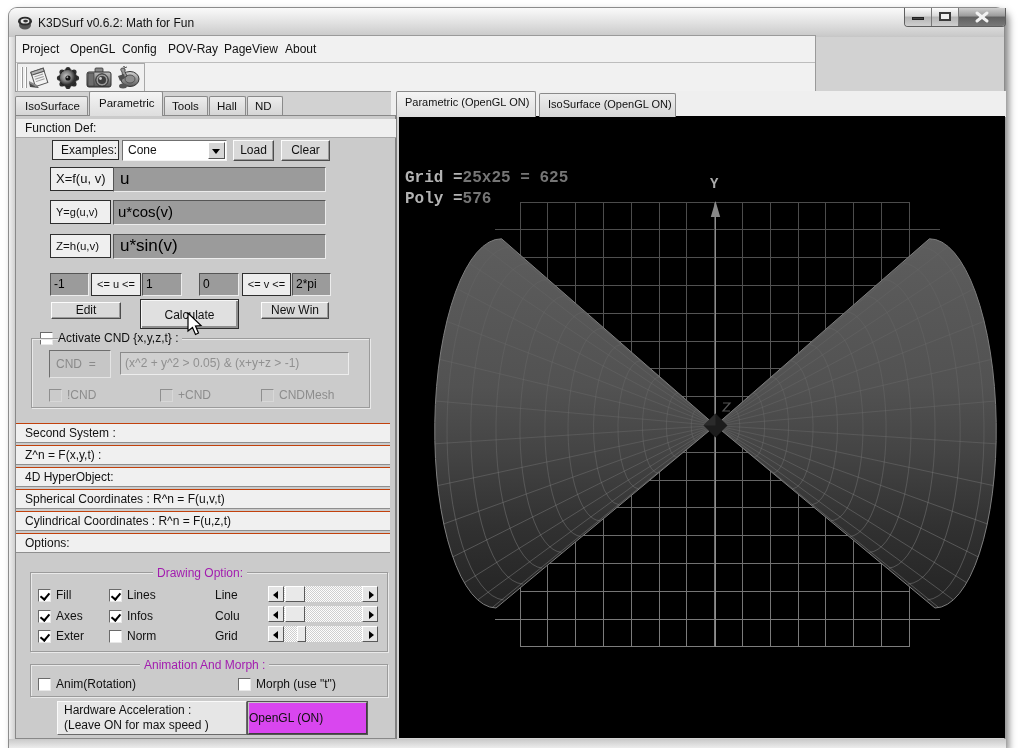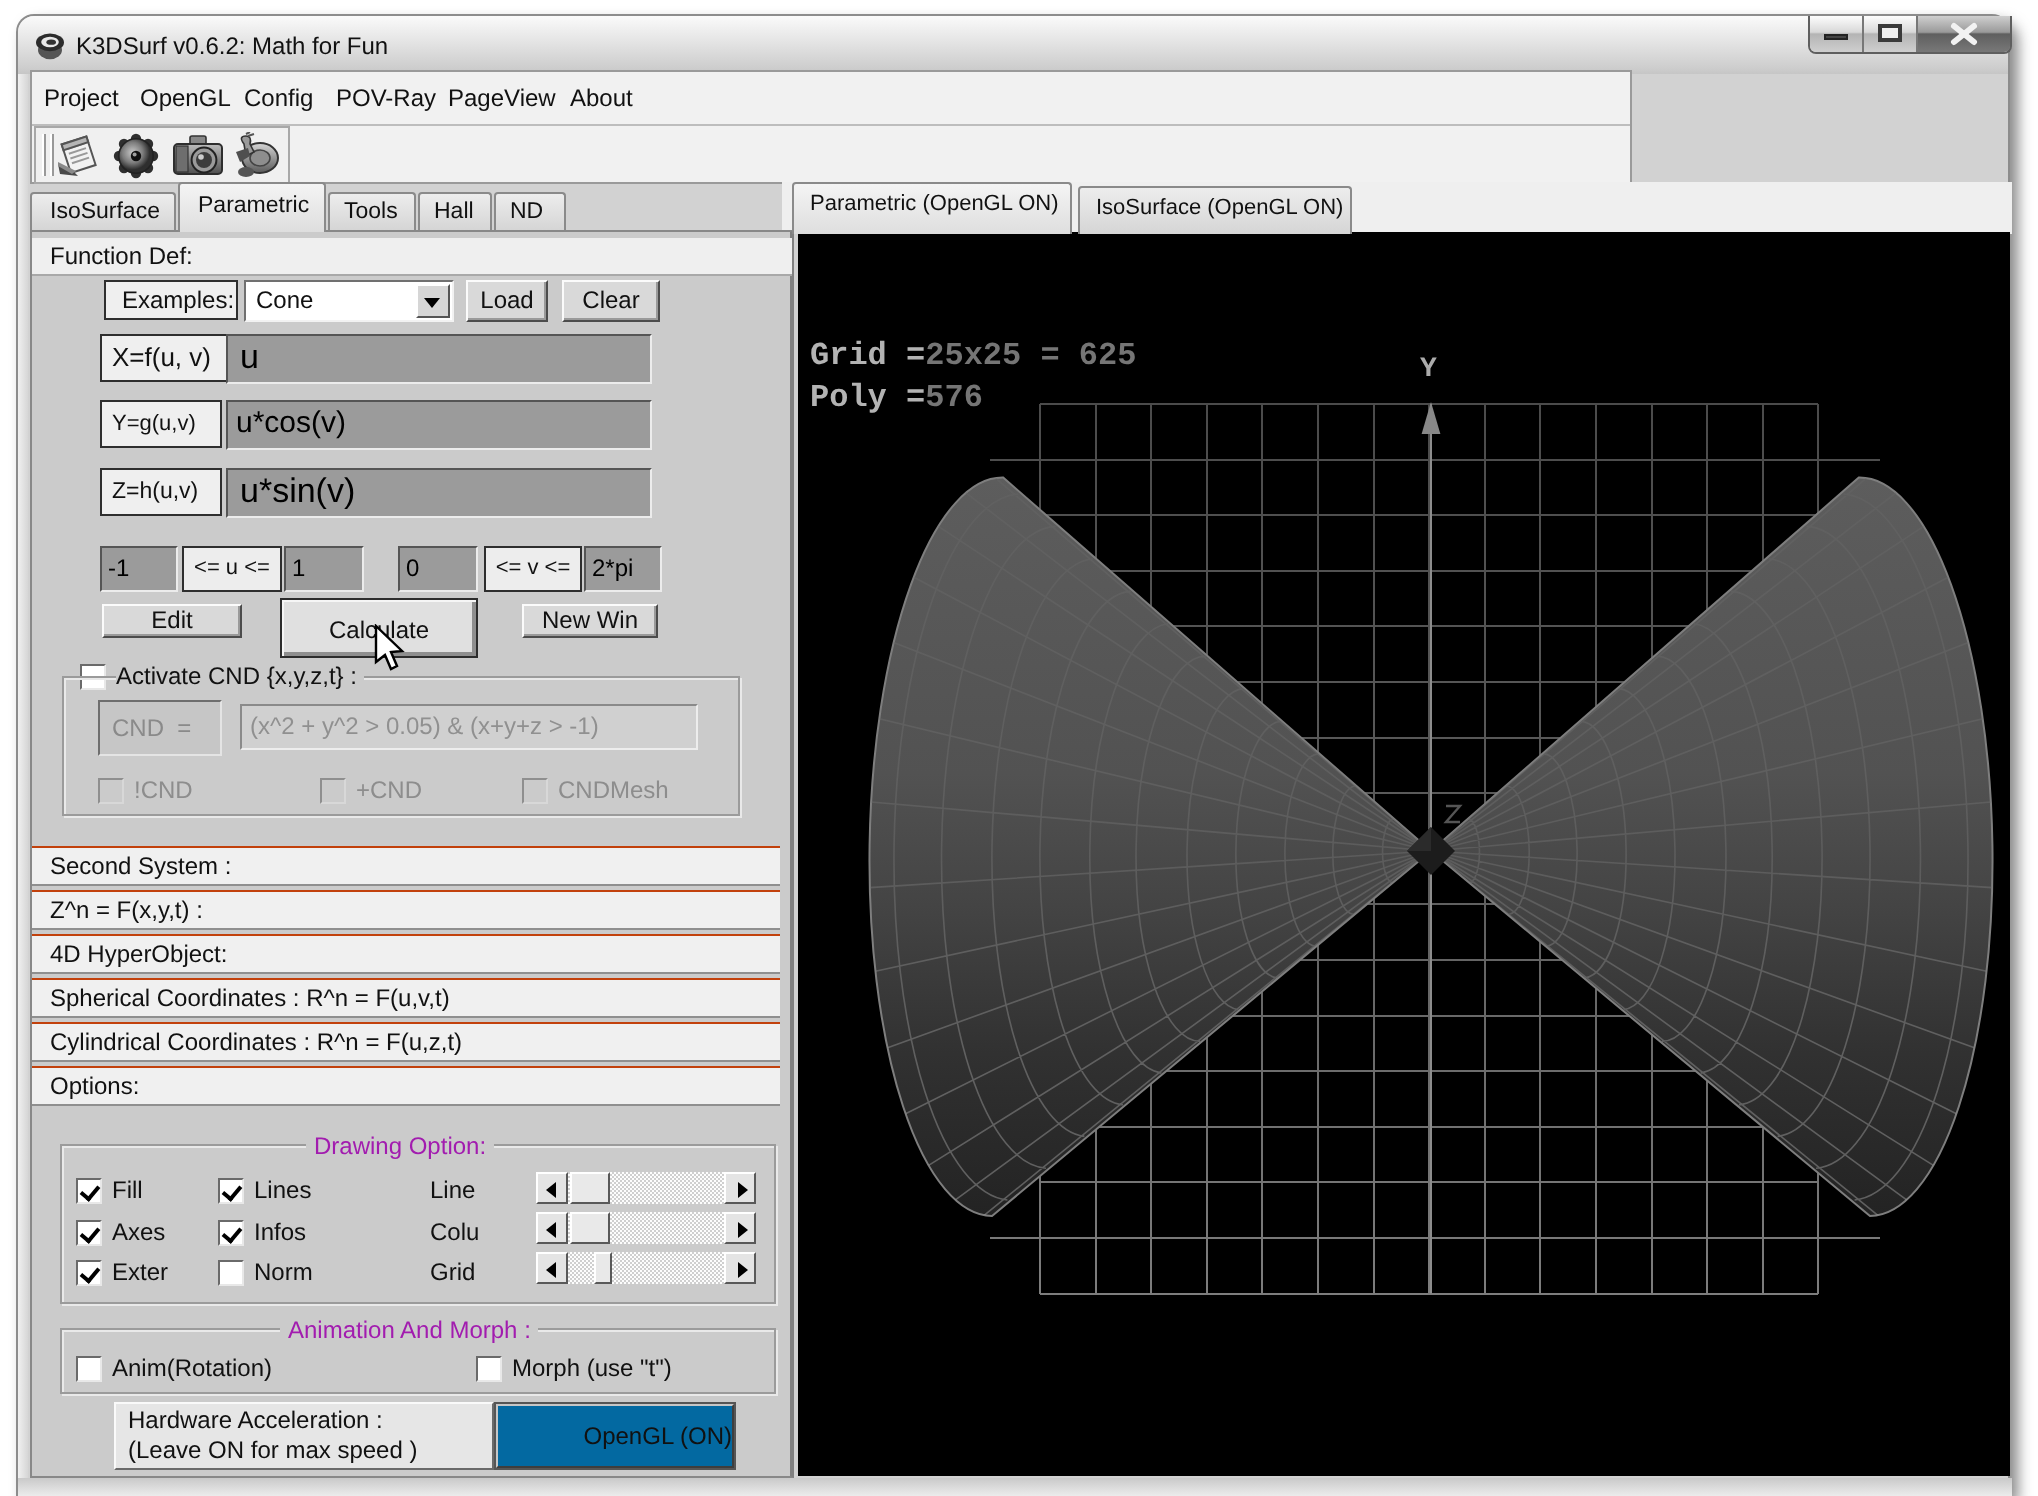--- a/index.html
+++ b/index.html
@@ -235,21 +235,21 @@
               <span class="tr"></span>
             </div>
           </div>
     <div class="grp" style="left:14px;top:548px;width:358px;height:33px"></div>
     <div class="leg" style="left:124px;top:542px">Animation And Morph :</div>
     <div class="cb" style="left:22px;top:562px"></div>
           <span style="position:absolute;left:40px;top:561px">Anim(Rotation)</span>
     <div class="cb" style="left:222px;top:562px"></div>
           <span style="position:absolute;left:240px;top:561px">Morph (use "t")</span>
     <div style="position:absolute;left:41px;top:585px;width:190px;height:34px;background:#e6e6e6;border:1px solid #fafafa;border-bottom-color:#6a6a6a;border-right-color:#6a6a6a;padding:1px 0 0 6px;line-height:15px">Hardware Acceleration :<br>(Leave ON for max speed )</div>
-    <div style="position:absolute;left:232px;top:586px;width:119px;height:32px;background:#0369a1;border:1px solid #c6c6c6;border-bottom-color:#3e3e3e;border-right-color:#3e3e3e;box-shadow:0 0 0 1px #555;text-align:right;line-height:30px">OpenGL (ON)</div>
+    <div style="position:absolute;left:232px;top:586px;width:119px;height:32px;background:#d946ef;border:1px solid #c6c6c6;border-bottom-color:#3e3e3e;border-right-color:#3e3e3e;box-shadow:0 0 0 1px #555;text-align:left;line-height:30px">OpenGL (ON)</div>
     <svg style="position:absolute;left:170px;top:196px;z-index:5" width="18" height="26" viewBox="0 0 18 26">
             <path d="M2 1 L2 19 L6.5 15.5 L9.5 22.5 L12.5 21 L9.5 14 L15 13.5 Z" fill="#fff" stroke="#000" stroke-width="1.2"></path>
           </svg>
   </div>
       </div>
   <div id="glwrap">
         <svg width="606" height="622" viewBox="0 0 606 622" style="position:absolute;left:0;top:0">
 <defs>
             <linearGradient id="gg" gradientUnits="userSpaceOnUse" x1="0" y1="86" x2="0" y2="531">
               <stop offset="0" stop-color="#4b4b4b"></stop>

